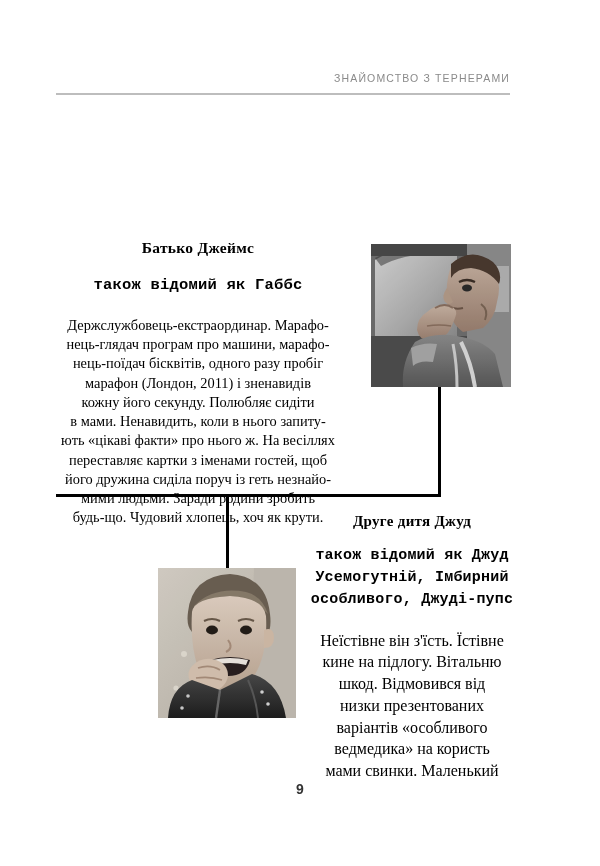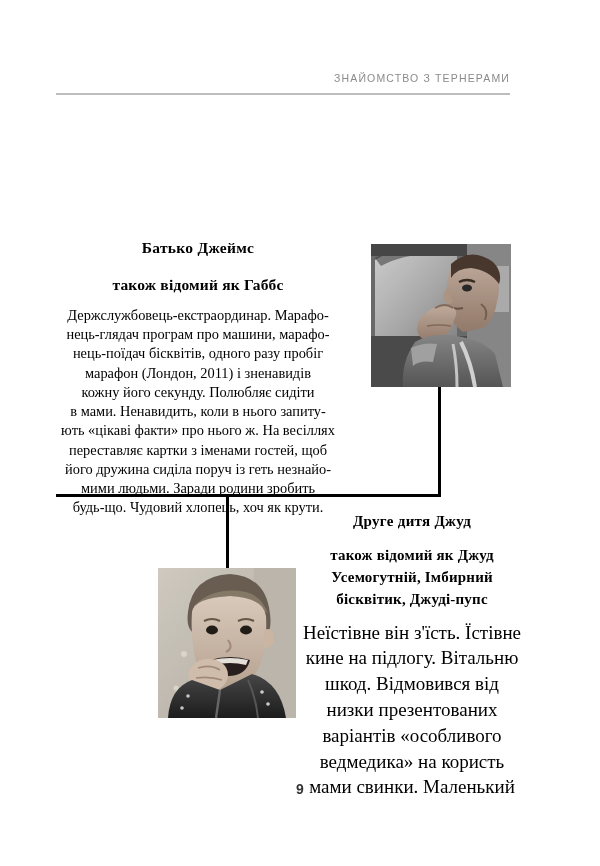--- a/index.html
+++ b/index.html
@@ -68,23 +68,24 @@
     font-weight: bold;
     line-height: 1.55;
     letter-spacing: 0.3px;
   }
   .name-alias {
     font-size: 15.5px;
     font-weight: bold;
     line-height: 1.55;
     letter-spacing: 0.2px;
     margin-top: 13px;
+    font-family: Liberation Mono, monospace;
   }
   .body-copy {
-    margin-top: 9px;
+    margin-top: 19px;
     font-size: 14.4px;
     line-height: 1.335;
     text-align: center;
   }
   .body-copy .ln { display: block; white-space: nowrap; }
 
   
   .conn {
     position: absolute;
     background: #000000;
@@ -107,21 +108,21 @@
 
   .child-text {
     position: absolute;
     left: 300px;
     top: 510px;
     width: 224px;
     text-align: center;
   }
   .child-text .name-main  { font-size: 15px; }
   .child-text .name-alias { font-size: 15px; margin-top: 12px; line-height: 1.45; }
-  .child-text .body-copy  { font-size: 19px; line-height: 1.36; }
+  .child-text .body-copy  { font-size: 16px; line-height: 1.36; }
 
   
   .folio {
     position: absolute;
     left: 0;
     top: 781px;
     width: 600px;
     text-align: center;
     font-family: "Liberation Sans", "DejaVu Sans", sans-serif;
     font-size: 14px;
@@ -257,21 +258,21 @@
       <circle cx="24" cy="140" r="1.8" fill="#cfcfcf"></circle>
       <rect x="0" y="0" width="138" height="150" fill="#000" opacity="0.04"></rect>
     </svg>
   </div>
 
   <div class="child-text">
     <div class="name-main">Друге дитя Джуд</div>
     <div class="name-alias">
       <span class="ln">також відомий як Джуд</span>
       <span class="ln">Усемогутній, Імбирний</span>
-      <span class="ln">бісквітик, Джуді-пупс</span>
+      <span class="ln">особливого, Джуді-пупс</span>
     </div>
     <div class="body-copy">
       <span class="ln">Неїстівне він з'їсть. Їстівне</span>
       <span class="ln">кине на підлогу. Вітальню</span>
       <span class="ln">шкод. Відмовився від</span>
       <span class="ln">низки презентованих</span>
       <span class="ln">варіантів «особливого</span>
       <span class="ln">ведмедика» на користь</span>
       <span class="ln">мами свинки. Маленький</span>
     </div>

